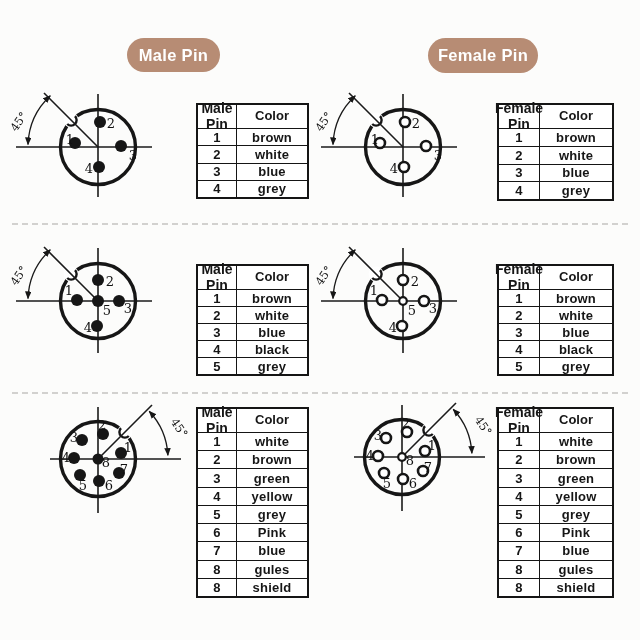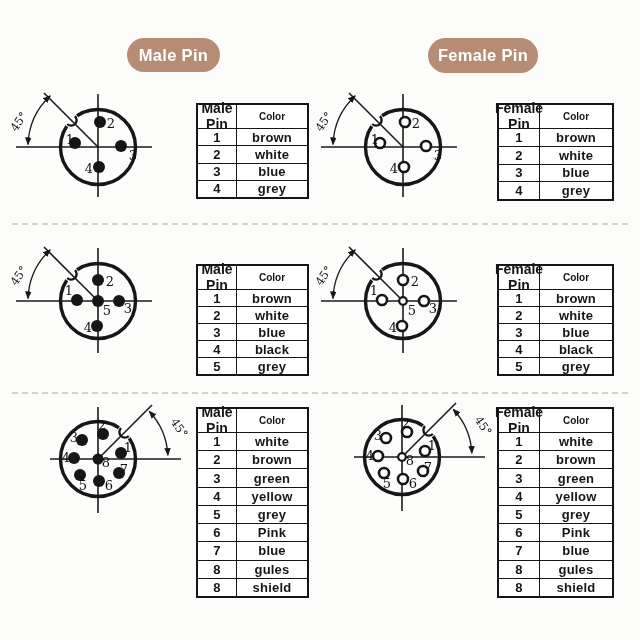--- a/index.html
+++ b/index.html
@@ -33,21 +33,21 @@
     border:2px solid #151515;background:#fff;box-sizing:border-box;
   }
   .trow{display:flex;flex:1 1 auto;border-bottom:1.4px solid #151515;min-height:0;}
   .trow:last-child{border-bottom:none;}
   .trow.thead{flex:0 0 23px;}
   .th,.td{display:flex;align-items:center;justify-content:center;}
   .pin{width:38px;flex:none;border-right:1.4px solid #151515;}
   .fem .pin{width:40px;}
   .col2{flex:1 1 auto;}
   .th{font-size:14px;font-weight:bold;line-height:1.12;text-align:center;white-space:pre-line;}
-  .th.col2{font-size:10px;}
+  .th.col2{font-size:13px;}
   .td{font-size:13px;font-weight:bold;letter-spacing:.2px;}
 </style>
 </head>
 <body>
 
 <div class="badge" style="left: 127px; top: 38px; width: 93px; height: 34px; background: rgb(183, 140, 116);">Male Pin</div>
 <div class="badge" style="left: 428px; top: 38px; width: 110px; height: 35px; background: rgb(183, 140, 116);">Female Pin</div>
 
 <div class="sep" style="top:223px;"></div>
 <div class="sep" style="top:392px;"></div>

